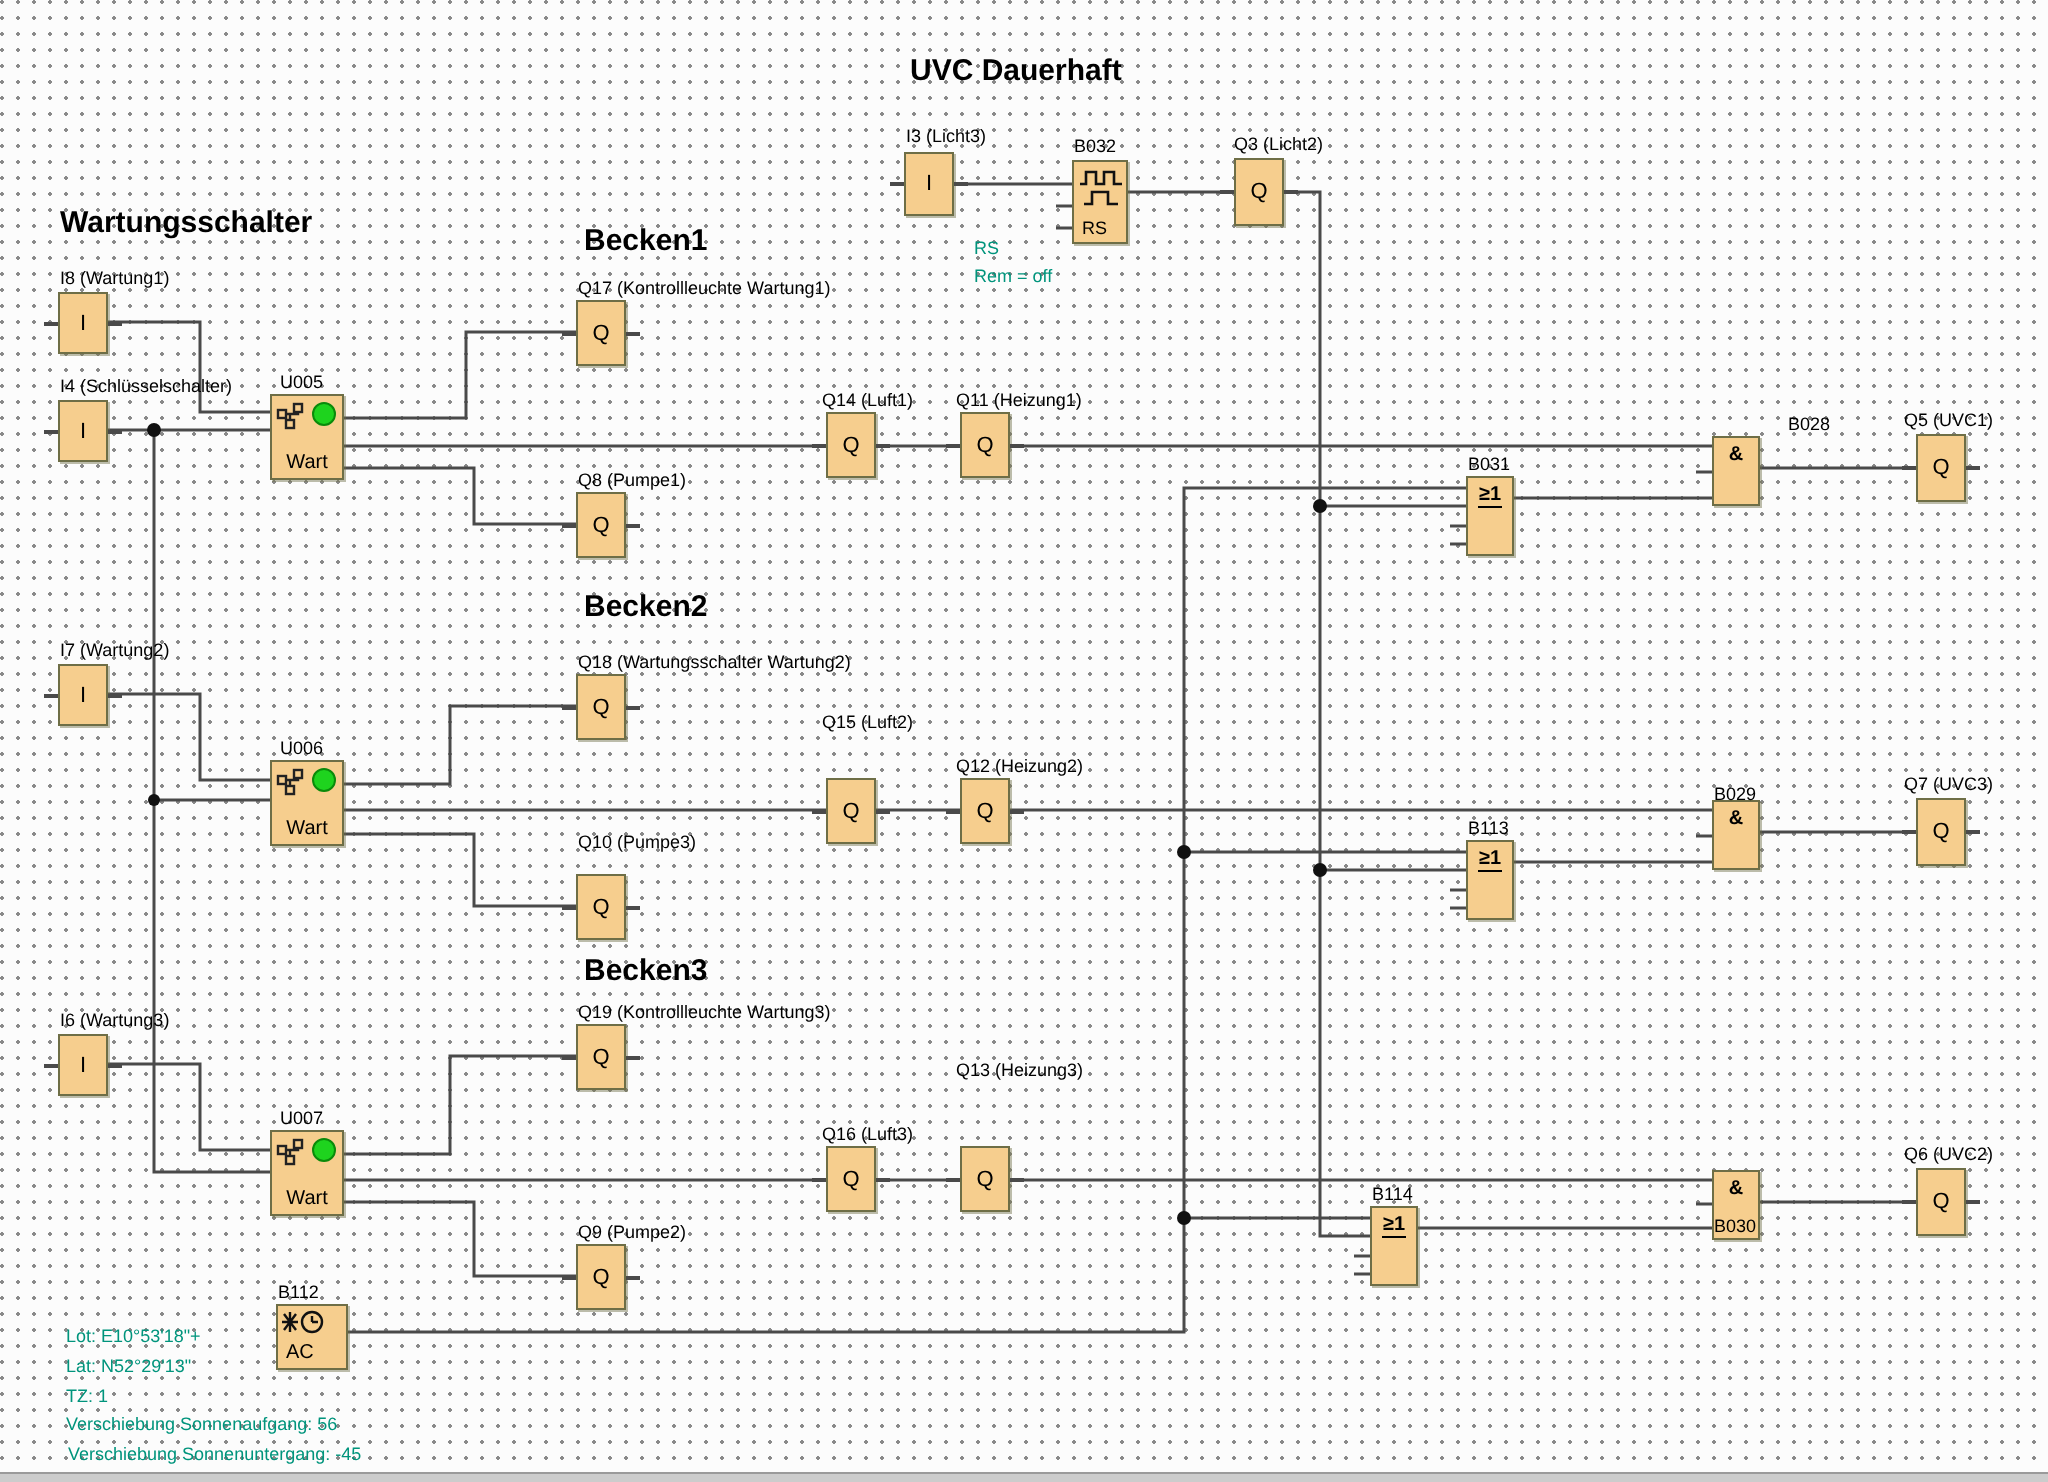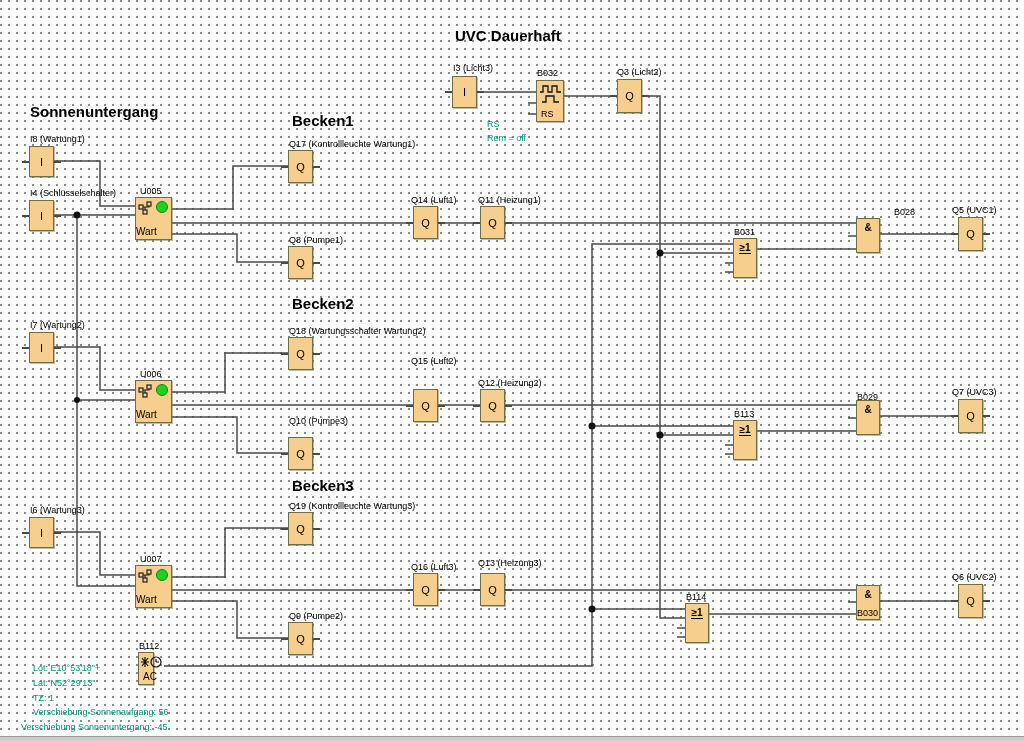--- a/index.html
+++ b/index.html
@@ -22,21 +22,21 @@
   .io::before{left:-8px;}
   .io::after{right:-8px;}
   .gate{display:flex;justify-content:center;align-items:flex-start;
       padding-top:3px;font-size:10px;font-weight:bold;color:#000;}
   .or-sym{border-bottom:1px solid #000;line-height:11px;}
   .udf{}
   .udf .udficon{position:absolute;left:2px;top:3px;}
   .udf .led{position:absolute;right:3px;top:3px;width:10px;height:10px;
       border-radius:50%;background:#1ED31E;border:1px solid #0A8A0A;}
   .udf .udftxt{position:absolute;left:0;bottom:2px;width:100%;
-      font-size:10px;color:#000;}
+      text-align:center;font-size:10px;color:#000;}
   .b032 .picon{position:absolute;left:1px;top:2px;}
   .b032 .ptxt{position:absolute;left:4px;bottom:2px;font-size:9px;color:#000;}
   .b112 .aicon{position:absolute;left:2px;top:2px;}
   .b112 .atxt{position:absolute;left:4px;bottom:2px;font-size:10px;color:#000;}
   .lbl{position:absolute;font-size:9px;color:#000;white-space:nowrap;}
   .title{position:absolute;font-size:15px;font-weight:bold;color:#000;
       white-space:nowrap;}
   .green{position:absolute;font-size:9px;color:#00947C;white-space:nowrap;}
   .bottombar{position:absolute;left:0;right:0;bottom:0;height:4px;
       background:#cccccc;border-top:1px solid #9a9a9a;}
@@ -99,21 +99,21 @@
     <g fill="#111111" stroke="none">
       <circle cx="77" cy="215" r="3.5"></circle>
       <circle cx="77" cy="400" r="3"></circle>
       <circle cx="592" cy="426" r="3.5"></circle>
       <circle cx="592" cy="609" r="3.5"></circle>
       <circle cx="660" cy="253" r="3.5"></circle>
       <circle cx="660" cy="435" r="3.5"></circle>
     </g>
   </svg>
 
-  <div class="title" style="left:30px;top:103px">Sonnenuntergang</div>
+  <div class="title" style="left:30px;top:103px">Wartungsschalter</div>
   <div class="title" style="left:292px;top:112px">Becken1</div>
   <div class="title" style="left:292px;top:295px">Becken2</div>
   <div class="title" style="left:292px;top:477px">Becken3</div>
   <div class="title" style="left:455px;top:27px">UVC Dauerhaft</div>
 
   <div class="blk io" style="left:29px;top:146px;width:25px;height:31px">
       <span>I</span>
     </div>
   <div class="blk io" style="left:29px;top:200px;width:25px;height:31px">
       <span>I</span>
@@ -168,21 +168,21 @@
   <div class="blk b032" style="left:536px;top:80px;width:28px;height:42px">
     <span class="picon"><svg width="26" height="24" viewBox="0 0 26 24">
           <g fill="none" stroke="#111" stroke-width="1.3">
             <path d="M2,9 L5,9 L5,3 L10,3 L10,9 L14,9 L14,3 L19,3 L19,9 L23,9"></path>
             <path d="M4,19 L8,19 L8,13 L16,13 L16,19 L21,19"></path>
           </g>
         </svg></span>
     <span class="ptxt">RS</span>
   </div>
 
-  <div class="blk b112" style="left:138px;top:652px;width:16px;height:33px">
+  <div class="blk b112" style="left:138px;top:652px;width:36px;height:33px">
     <span class="aicon"><svg width="22" height="13" viewBox="0 0 22 13">
           <g fill="none" stroke="#111" stroke-width="1.2">
             <path d="M4,1 L4,11 M0,6 L8,6 M1,2 L7,10 M1,10 L7,2"></path>
             <circle cx="15" cy="6" r="5"></circle>
             <path d="M15,6 L15,3 M15,6 L18,6"></path>
           </g>
         </svg></span>
     <span class="atxt">AC</span>
   </div>
 
@@ -269,34 +269,34 @@
   <div class="lbl" style="left:289px;top:235px">Q8 (Pumpe1)</div>
   <div class="lbl" style="left:289px;top:326px">Q18 (Wartungsschalter Wartung2)</div>
   <div class="lbl" style="left:289px;top:416px">Q10 (Pumpe3)</div>
   <div class="lbl" style="left:289px;top:501px">Q19 (Kontrollleuchte Wartung3)</div>
   <div class="lbl" style="left:289px;top:611px">Q9 (Pumpe2)</div>
   <div class="lbl" style="left:411px;top:195px">Q14 (Luft1)</div>
   <div class="lbl" style="left:478px;top:195px">Q11 (Heizung1)</div>
   <div class="lbl" style="left:411px;top:356px">Q15 (Luft2)</div>
   <div class="lbl" style="left:478px;top:378px">Q12 (Heizung2)</div>
   <div class="lbl" style="left:411px;top:562px">Q16 (Luft3)</div>
-  <div class="lbl" style="left:478px;top:558px">Q13 (Heizung3)</div>
+  <div class="lbl" style="left:478px;top:530px">Q13 (Heizung3)</div>
   <div class="lbl" style="left:734px;top:227px">B031</div>
   <div class="lbl" style="left:734px;top:409px">B113</div>
   <div class="lbl" style="left:686px;top:592px">B114</div>
   <div class="lbl" style="left:894px;top:207px">B028</div>
   <div class="lbl" style="left:857px;top:392px">B029</div>
   <div class="lbl" style="left:857px;top:608px">B030</div>
   <div class="lbl" style="left:952px;top:205px">Q5 (UVC1)</div>
   <div class="lbl" style="left:952px;top:387px">Q7 (UVC3)</div>
   <div class="lbl" style="left:952px;top:572px">Q6 (UVC2)</div>
   <div class="lbl" style="left:139px;top:641px">B112</div>
 
   <div class="green" style="left:487px;top:119px">RS</div>
   <div class="green" style="left:487px;top:133px">Rem = off</div>
   <div class="green" style="left:33px;top:663px">Lot: E10°53'18"+</div>
   <div class="green" style="left:33px;top:678px">Lat: N52°29'13"</div>
   <div class="green" style="left:33px;top:693px">TZ: 1</div>
   <div class="green" style="left:33px;top:707px">Verschiebung Sonnenaufgang: 56</div>
-  <div class="green" style="left:21px;top:722px">Verschiebung Sonnenuntergang: -45</div>
+  <div class="green" style="left:34px;top:722px">Verschiebung Sonnenuntergang: -45</div>
 
   <div class="bottombar"></div>
 </div>
 
 </body></html>

